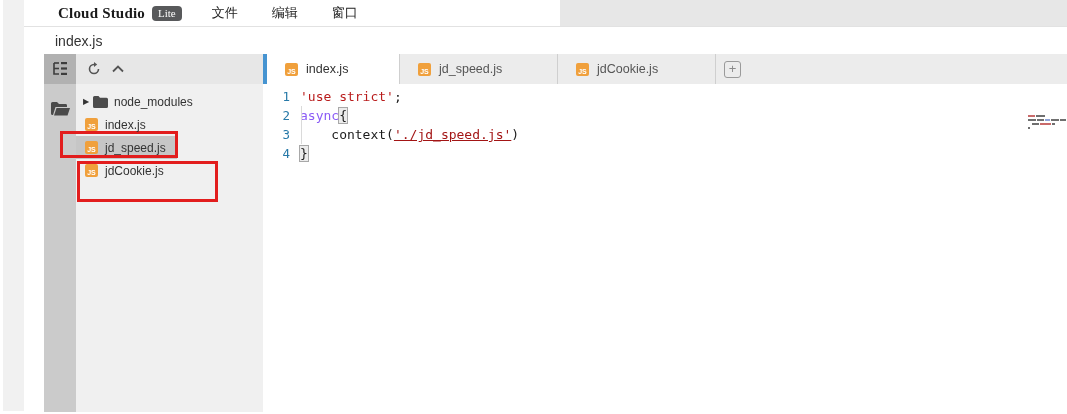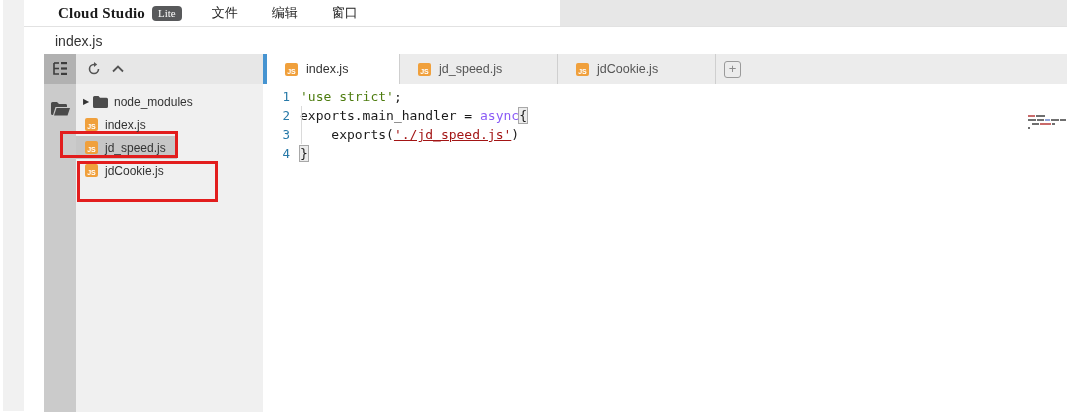--- a/index.html
+++ b/index.html
@@ -188,23 +188,23 @@
             <span class="js-badge">JS</span>
             <span>jdCookie.js</span>
           </div>
         </span>
       <span class="newtab-btn">+</span>
     </div>
 
     <div class="code">
       <div class="indent-guide"></div>
       <div id="code-mount">
-          <div class="code-line"><span class="lnum">1</span><span class="tok" style="color: #4d7c0f;">'use strict'</span><span class="tok" style="color: rgb(27, 27, 27);">;</span></div>
-          <div class="code-line"><span class="lnum">2</span><span class="tok" style="color: rgb(27, 27, 27);">exports.main_handler = </span><span class="tok" style="color: #8b5cf6;">async</span><span class="tok bracket" style="color: rgb(27, 27, 27);">{</span></div>
-          <div class="code-line"><span class="lnum">3</span><span class="tok" style="color: rgb(27, 27, 27);">    exports(</span><span class="tok" style="color: rgb(163, 21, 21); text-decoration: underline;">'./jd_speed.js'</span><span class="tok" style="color: rgb(27, 27, 27);">)</span></div>
+          <div class="code-line"><span class="lnum">1</span><span class="tok" style="color: #b91c1c;">'use strict'</span><span class="tok" style="color: rgb(27, 27, 27);">;</span></div>
+          <div class="code-line"><span class="lnum">2</span><span class="tok" style="color: #8b5cf6;">async</span><span class="tok bracket" style="color: rgb(27, 27, 27);">{</span></div>
+          <div class="code-line"><span class="lnum">3</span><span class="tok" style="color: rgb(27, 27, 27);">    context(</span><span class="tok" style="color: rgb(163, 21, 21); text-decoration: underline;">'./jd_speed.js'</span><span class="tok" style="color: rgb(27, 27, 27);">)</span></div>
           <div class="code-line"><span class="lnum">4</span><span class="tok bracket" style="color: rgb(27, 27, 27);">}</span></div>
         </div>
       <div class="minimap">
         <div class="mm-row">
             <span style="width:2px"></span>
             <span class="mm-r" style="width:7px"></span>
             <span class="mm-d" style="width:9px"></span>
           </div>
         <div class="mm-row">
             <span style="width:2px"></span>

